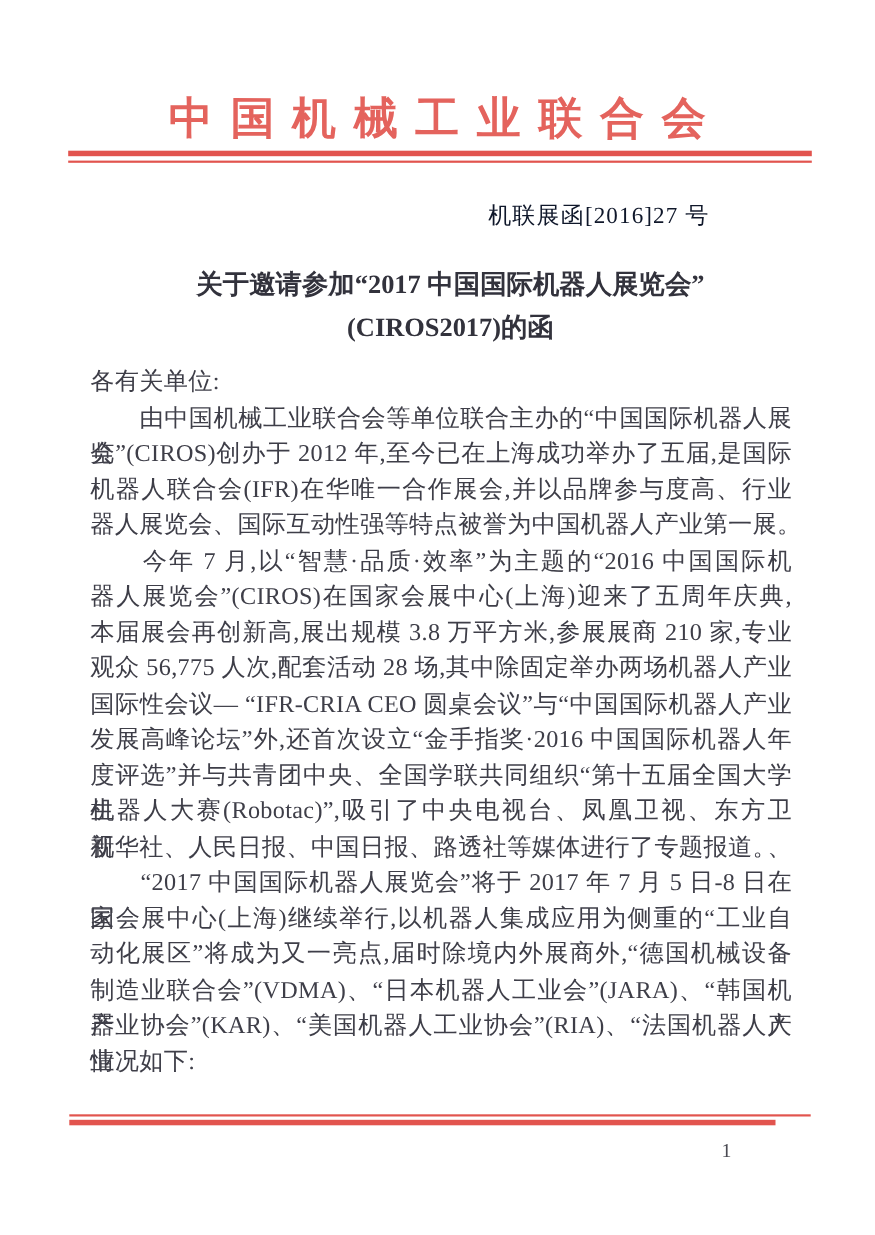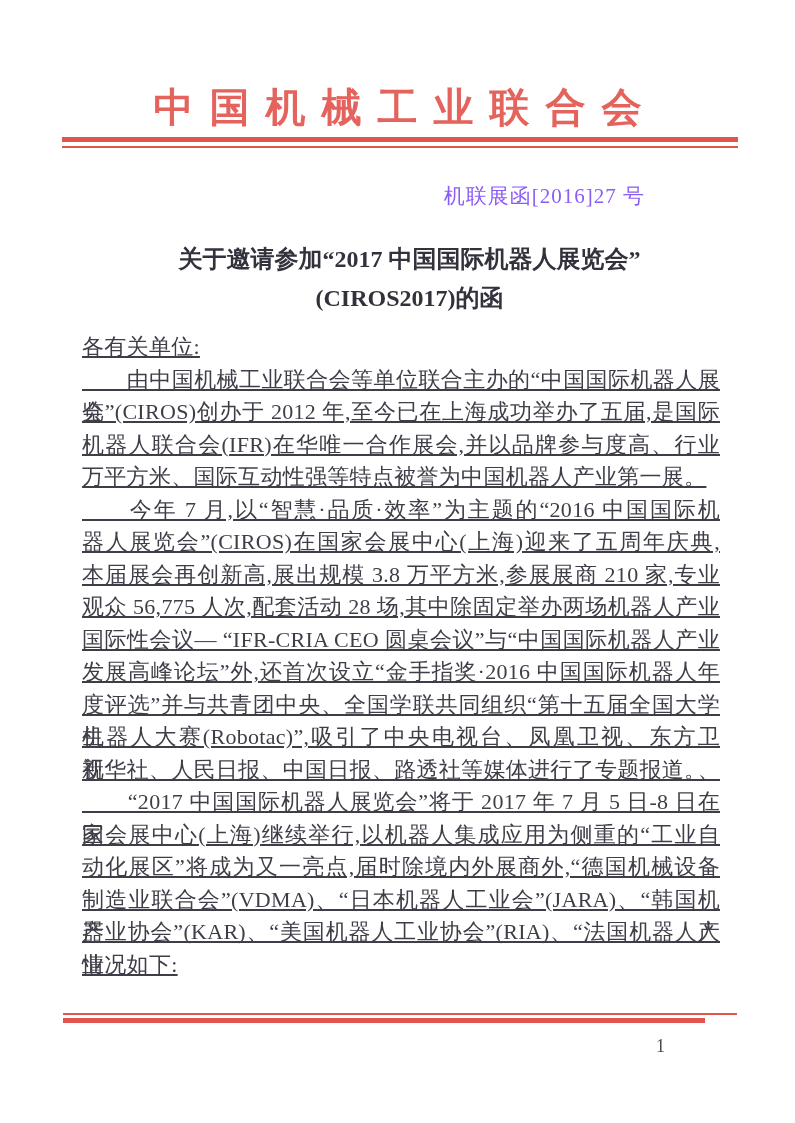--- a/index.html
+++ b/index.html
@@ -28,21 +28,21 @@
   .rule { position: absolute; background: #e2544e; }
   .rule-top-thick  { top: 137px; left: 62px; width: 676px; height: 5px; }
   .rule-top-thin   { top: 146px; left: 62px; width: 676px; height: 2px; }
   .rule-bot-thin   { top: 1013px; left: 63px; width: 674px; height: 2px; }
   .rule-bot-thick  { top: 1018px; left: 63px; width: 642px; height: 5px; }
   .doc-number {
     position: absolute;
     top: 182px;
     right: 150px;
     font-size: 21px;
-    color: #8b5cf6;
+    color: #0f172a;
     letter-spacing: 1px;
     white-space: nowrap;
   }
   .letter-title {
     position: absolute;
     top: 240px;
     left: 0;
     width: 100%;
     text-align: center;
     font-weight: bold;
@@ -52,21 +52,20 @@
     padding-left: 12px;
   }
   .body-text {
     position: absolute;
     top: 331px;
     left: 82px;
     width: 638px;
     font-size: 22px;
     color: #3e3e48;
     letter-spacing: 0.3px;
-    text-decoration: underline;
   }
   .line {
     height: 32.5px;
     line-height: 32.5px;
     text-align: left;
     white-space: nowrap;
     overflow: visible;
   }
   .line.just {
     white-space: normal;
@@ -96,21 +95,21 @@
   <div class="letter-title">
     <div>关于邀请参加“2017 中国国际机器人展览会”</div>
     <div>(CIROS2017)的函</div>
   </div>
 
   <div class="body-text">
       <div class="line">各有关单位:</div>
       <div class="line just">　　由中国机械工业联合会等单位联合主办的“中国国际机器人展览</div>
       <div class="line just">会”(CIROS)创办于 2012 年,至今已在上海成功举办了五届,是国际</div>
       <div class="line just">机器人联合会(IFR)在华唯一合作展会,并以品牌参与度高、行业</div>
-      <div class="line">万平方米、国际互动性强等特点被誉为中国机器人产业第一展。</div>
+      <div class="line">器人展览会、国际互动性强等特点被誉为中国机器人产业第一展。</div>
       <div class="line just">　　今年 7 月,以“智慧·品质·效率”为主题的“2016 中国国际机</div>
       <div class="line just">器人展览会”(CIROS)在国家会展中心(上海)迎来了五周年庆典,</div>
       <div class="line just">本届展会再创新高,展出规模 3.8 万平方米,参展展商 210 家,专业</div>
       <div class="line just">观众 56,775 人次,配套活动 28 场,其中除固定举办两场机器人产业</div>
       <div class="line just">国际性会议— “IFR-CRIA CEO 圆桌会议”与“中国国际机器人产业</div>
       <div class="line just">发展高峰论坛”外,还首次设立“金手指奖·2016 中国国际机器人年</div>
       <div class="line just">度评选”并与共青团中央、全国学联共同组织“第十五届全国大学生</div>
       <div class="line just">机器人大赛(Robotac)”,吸引了中央电视台、凤凰卫视、东方卫视、</div>
       <div class="line">新华社、人民日报、中国日报、路透社等媒体进行了专题报道。</div>
       <div class="line just">　　“2017 中国国际机器人展览会”将于 2017 年 7 月 5 日-8 日在国</div>

